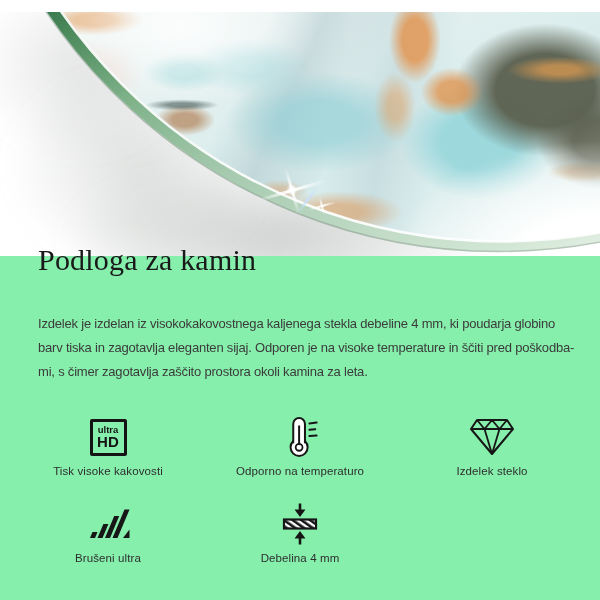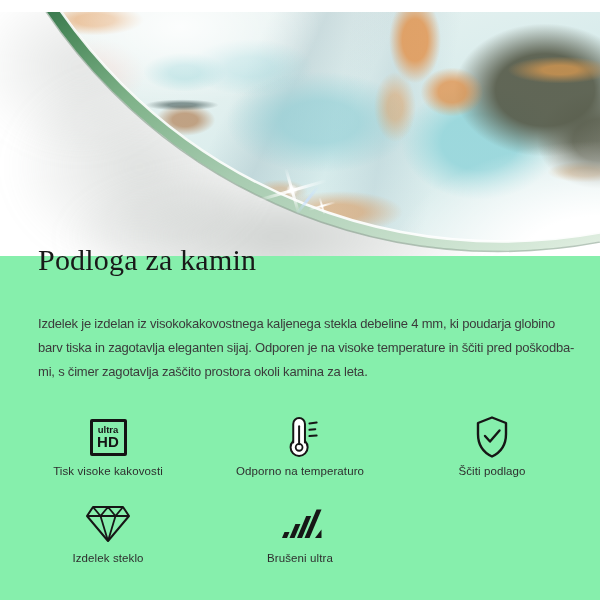--- a/index.html
+++ b/index.html
@@ -131,29 +131,20 @@
           <line x1="19" y1="11" x2="19" y2="31" stroke="#161616" stroke-width="2.2" stroke-linecap="round"></line>
           <circle cx="19" cy="34.5" r="3.8" fill="none" stroke="#161616" stroke-width="2"></circle>
           <line x1="30.5" y1="8" x2="38.5" y2="7" stroke="#161616" stroke-width="2.2" stroke-linecap="round"></line>
           <line x1="30.5" y1="15" x2="37" y2="14.3" stroke="#161616" stroke-width="2.2" stroke-linecap="round"></line>
           <line x1="30.5" y1="22" x2="38.5" y2="21.3" stroke="#161616" stroke-width="2.2" stroke-linecap="round"></line>
         </svg>
       </div>
       <div class="feature-label">Odporno na temperaturo</div>
     </div>
 
-    <div class="feature">
-      <div class="icon-box">
-        <svg width="40" height="44" viewBox="0 0 40 44">
-          <path d="M20,2.5 L34,8 V19 C34,30 28.5,37.5 20,41.5 C11.5,37.5 6,30 6,19 V8 Z" fill="none" stroke="#161616" stroke-width="2.4" stroke-linejoin="round"></path>
-          <polyline points="13,21 18,26.5 27.5,15.5" fill="none" stroke="#161616" stroke-width="2.4" stroke-linecap="round" stroke-linejoin="round"></polyline>
-        </svg>
-      </div>
-      <div class="feature-label">Ščiti podlago</div>
-    </div>
 
     <div class="feature">
       <div class="icon-box">
         <svg width="48" height="42" viewBox="0 0 48 42">
           <polygon points="9,4 39,4 45,13 24,38 3,13" fill="none" stroke="#161616" stroke-width="2" stroke-linejoin="round"></polygon>
           <line x1="3" y1="13" x2="45" y2="13" stroke="#161616" stroke-width="1.8"></line>
           <polyline points="9,4 16.5,13 24,4 31.5,13 39,4" fill="none" stroke="#161616" stroke-width="1.8" stroke-linejoin="round"></polyline>
           <line x1="16.5" y1="13" x2="24" y2="38" stroke="#161616" stroke-width="1.8"></line>
           <line x1="31.5" y1="13" x2="24" y2="38" stroke="#161616" stroke-width="1.8"></line>
         </svg>
@@ -167,15 +158,33 @@
           <polygon points="5,34 10,34 12.5,28 7.5,28" fill="#161616"></polygon>
           <polygon points="12.5,34 17.5,34 23.4,20 18.4,20" fill="#161616"></polygon>
           <polygon points="20,34 25,34 34.2,12 29.2,12" fill="#161616"></polygon>
           <polygon points="27.5,34 32.5,34 44.5,5.5 39.5,5.5" fill="#161616"></polygon>
           <polygon points="38,34 44.5,34 44.5,25.5" fill="#161616"></polygon>
         </svg>
       </div>
       <div class="feature-label">Brušeni ultra</div>
     </div>
 
+    <div class="feature">
+      <div class="icon-box">
+        <svg width="36" height="44" viewBox="0 0 36 44">
+          <defs>
+            <pattern id="hp" width="5" height="5" patternUnits="userSpaceOnUse" patternTransform="rotate(-55)">
+              <rect width="5" height="5" fill="#ffffff"></rect>
+              <rect width="2.6" height="5" fill="#161616"></rect>
+            </pattern>
+          </defs>
+          <line x1="18" y1="1.5" x2="18" y2="8" stroke="#161616" stroke-width="2.6"></line>
+          <polygon points="12.5,7.5 23.5,7.5 18,15" fill="#161616"></polygon>
+          <rect x="2" y="17.5" width="32" height="9" fill="url(#hp)" stroke="#161616" stroke-width="2.2"></rect>
+          <polygon points="12.5,36.5 23.5,36.5 18,29" fill="#161616"></polygon>
+          <line x1="18" y1="36" x2="18" y2="42.5" stroke="#161616" stroke-width="2.6"></line>
+        </svg>
+      </div>
+      <div class="feature-label">Debelina 4 mm</div>
+    </div>
 
   </div>
 </div>
 
 </body></html>

